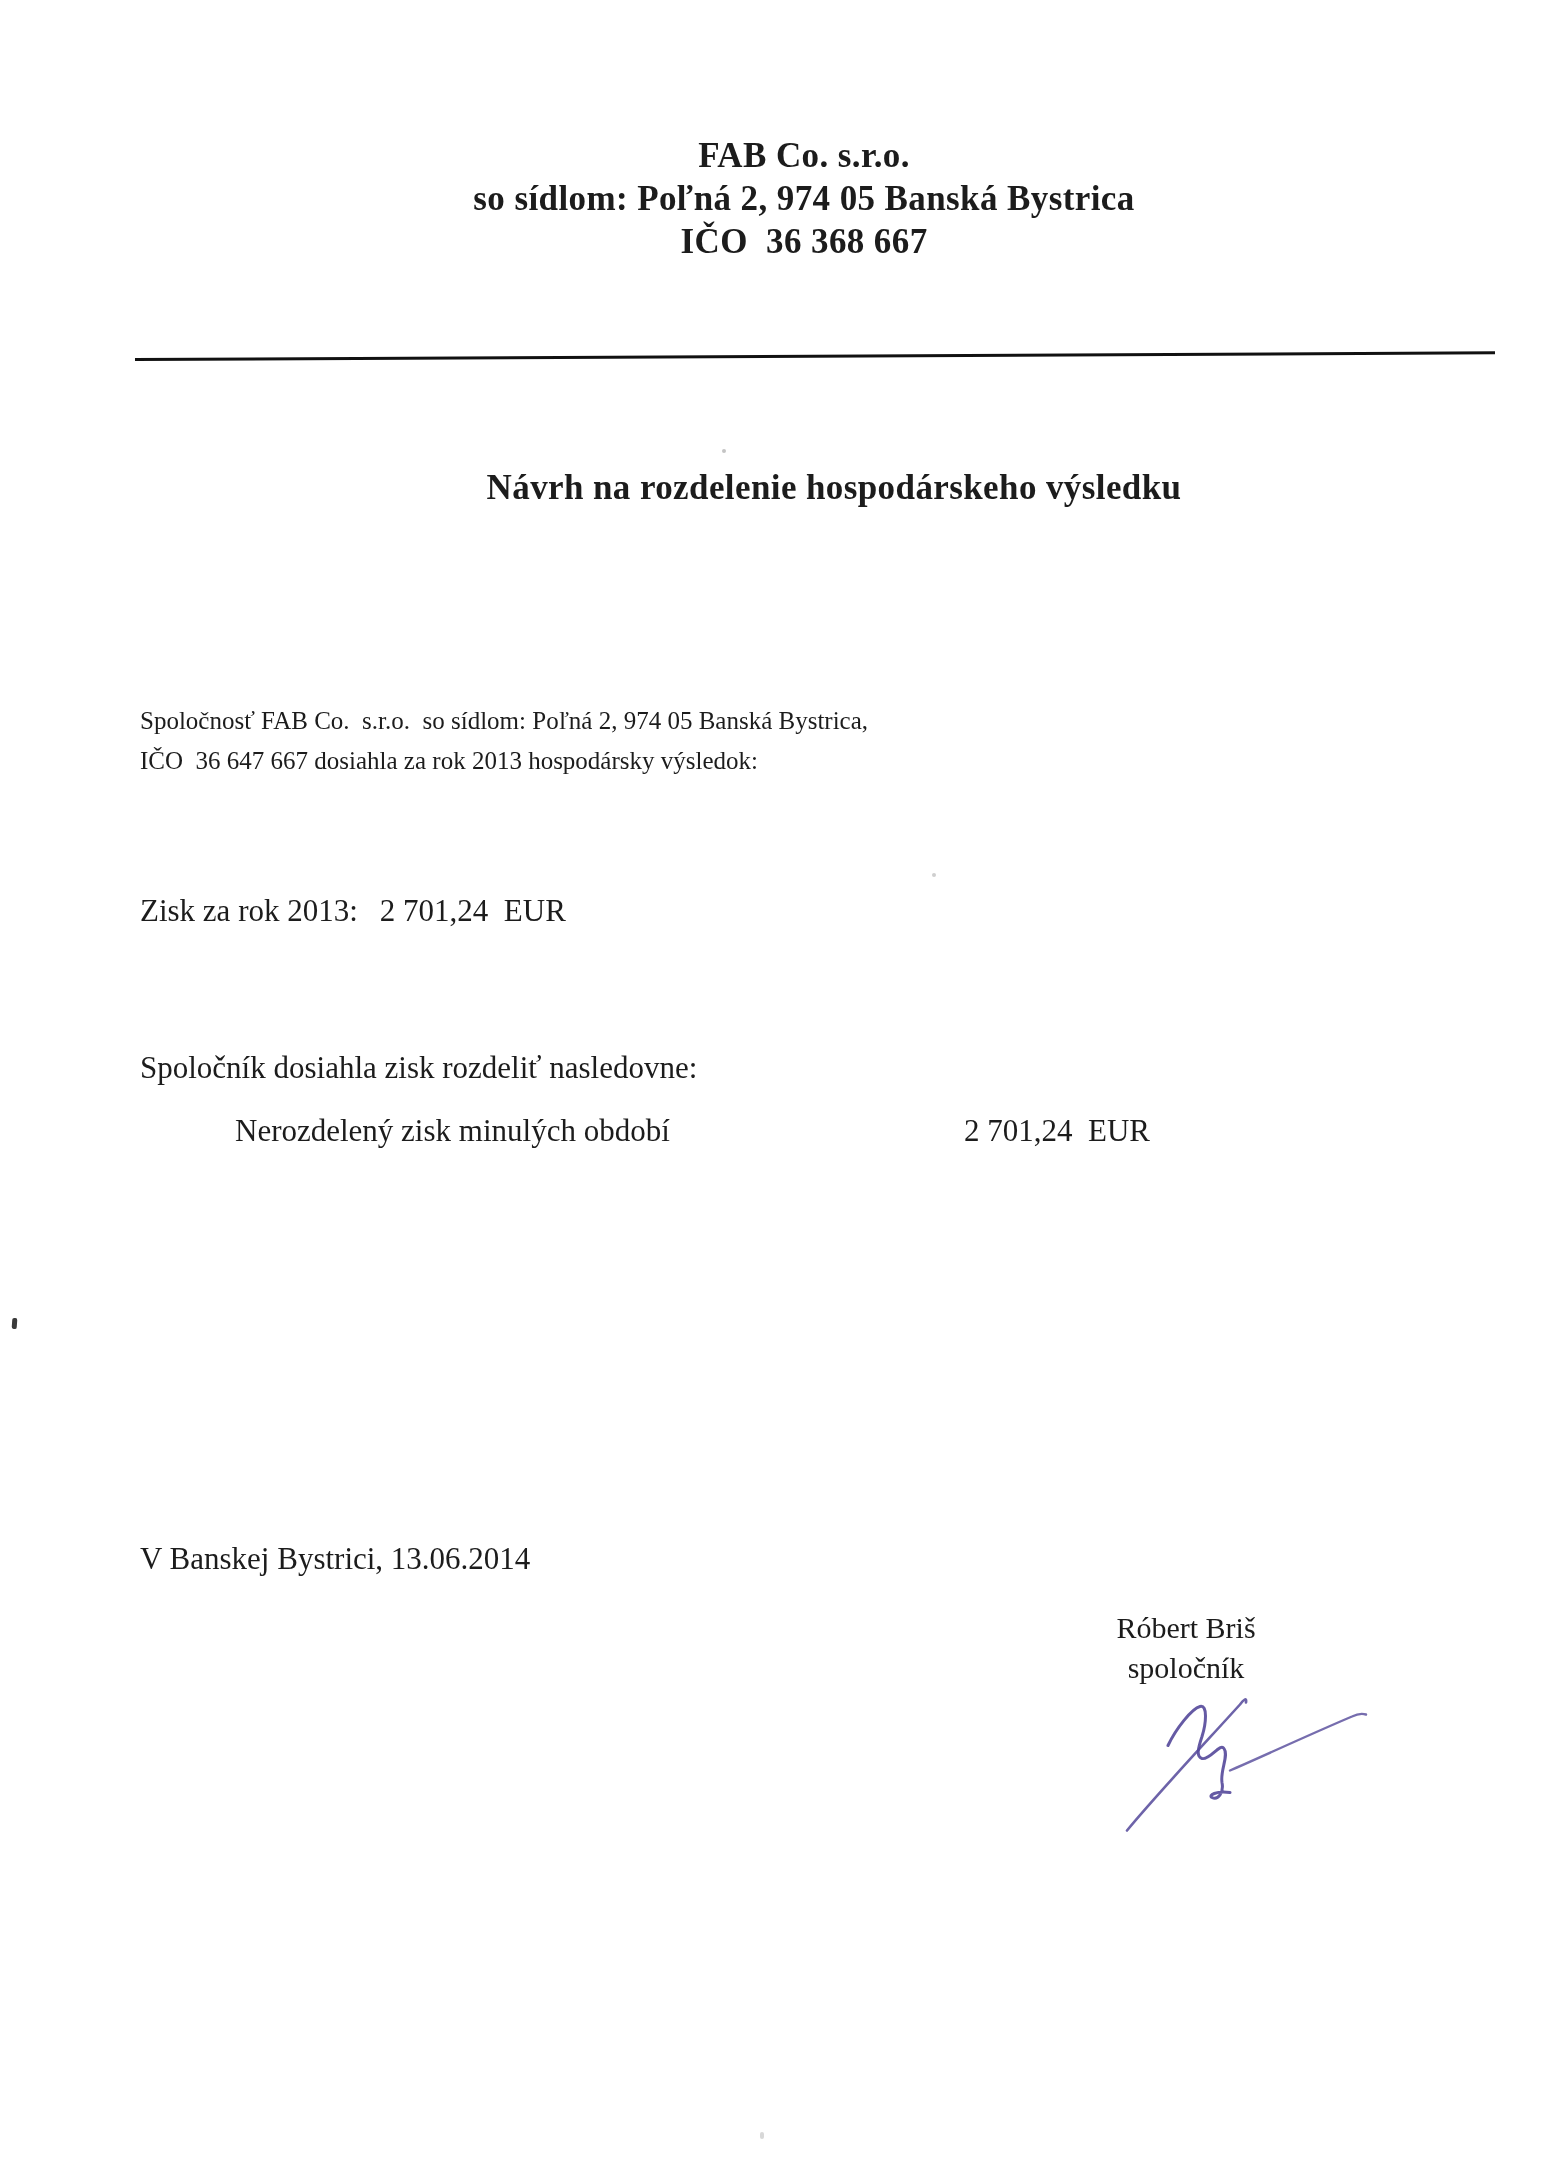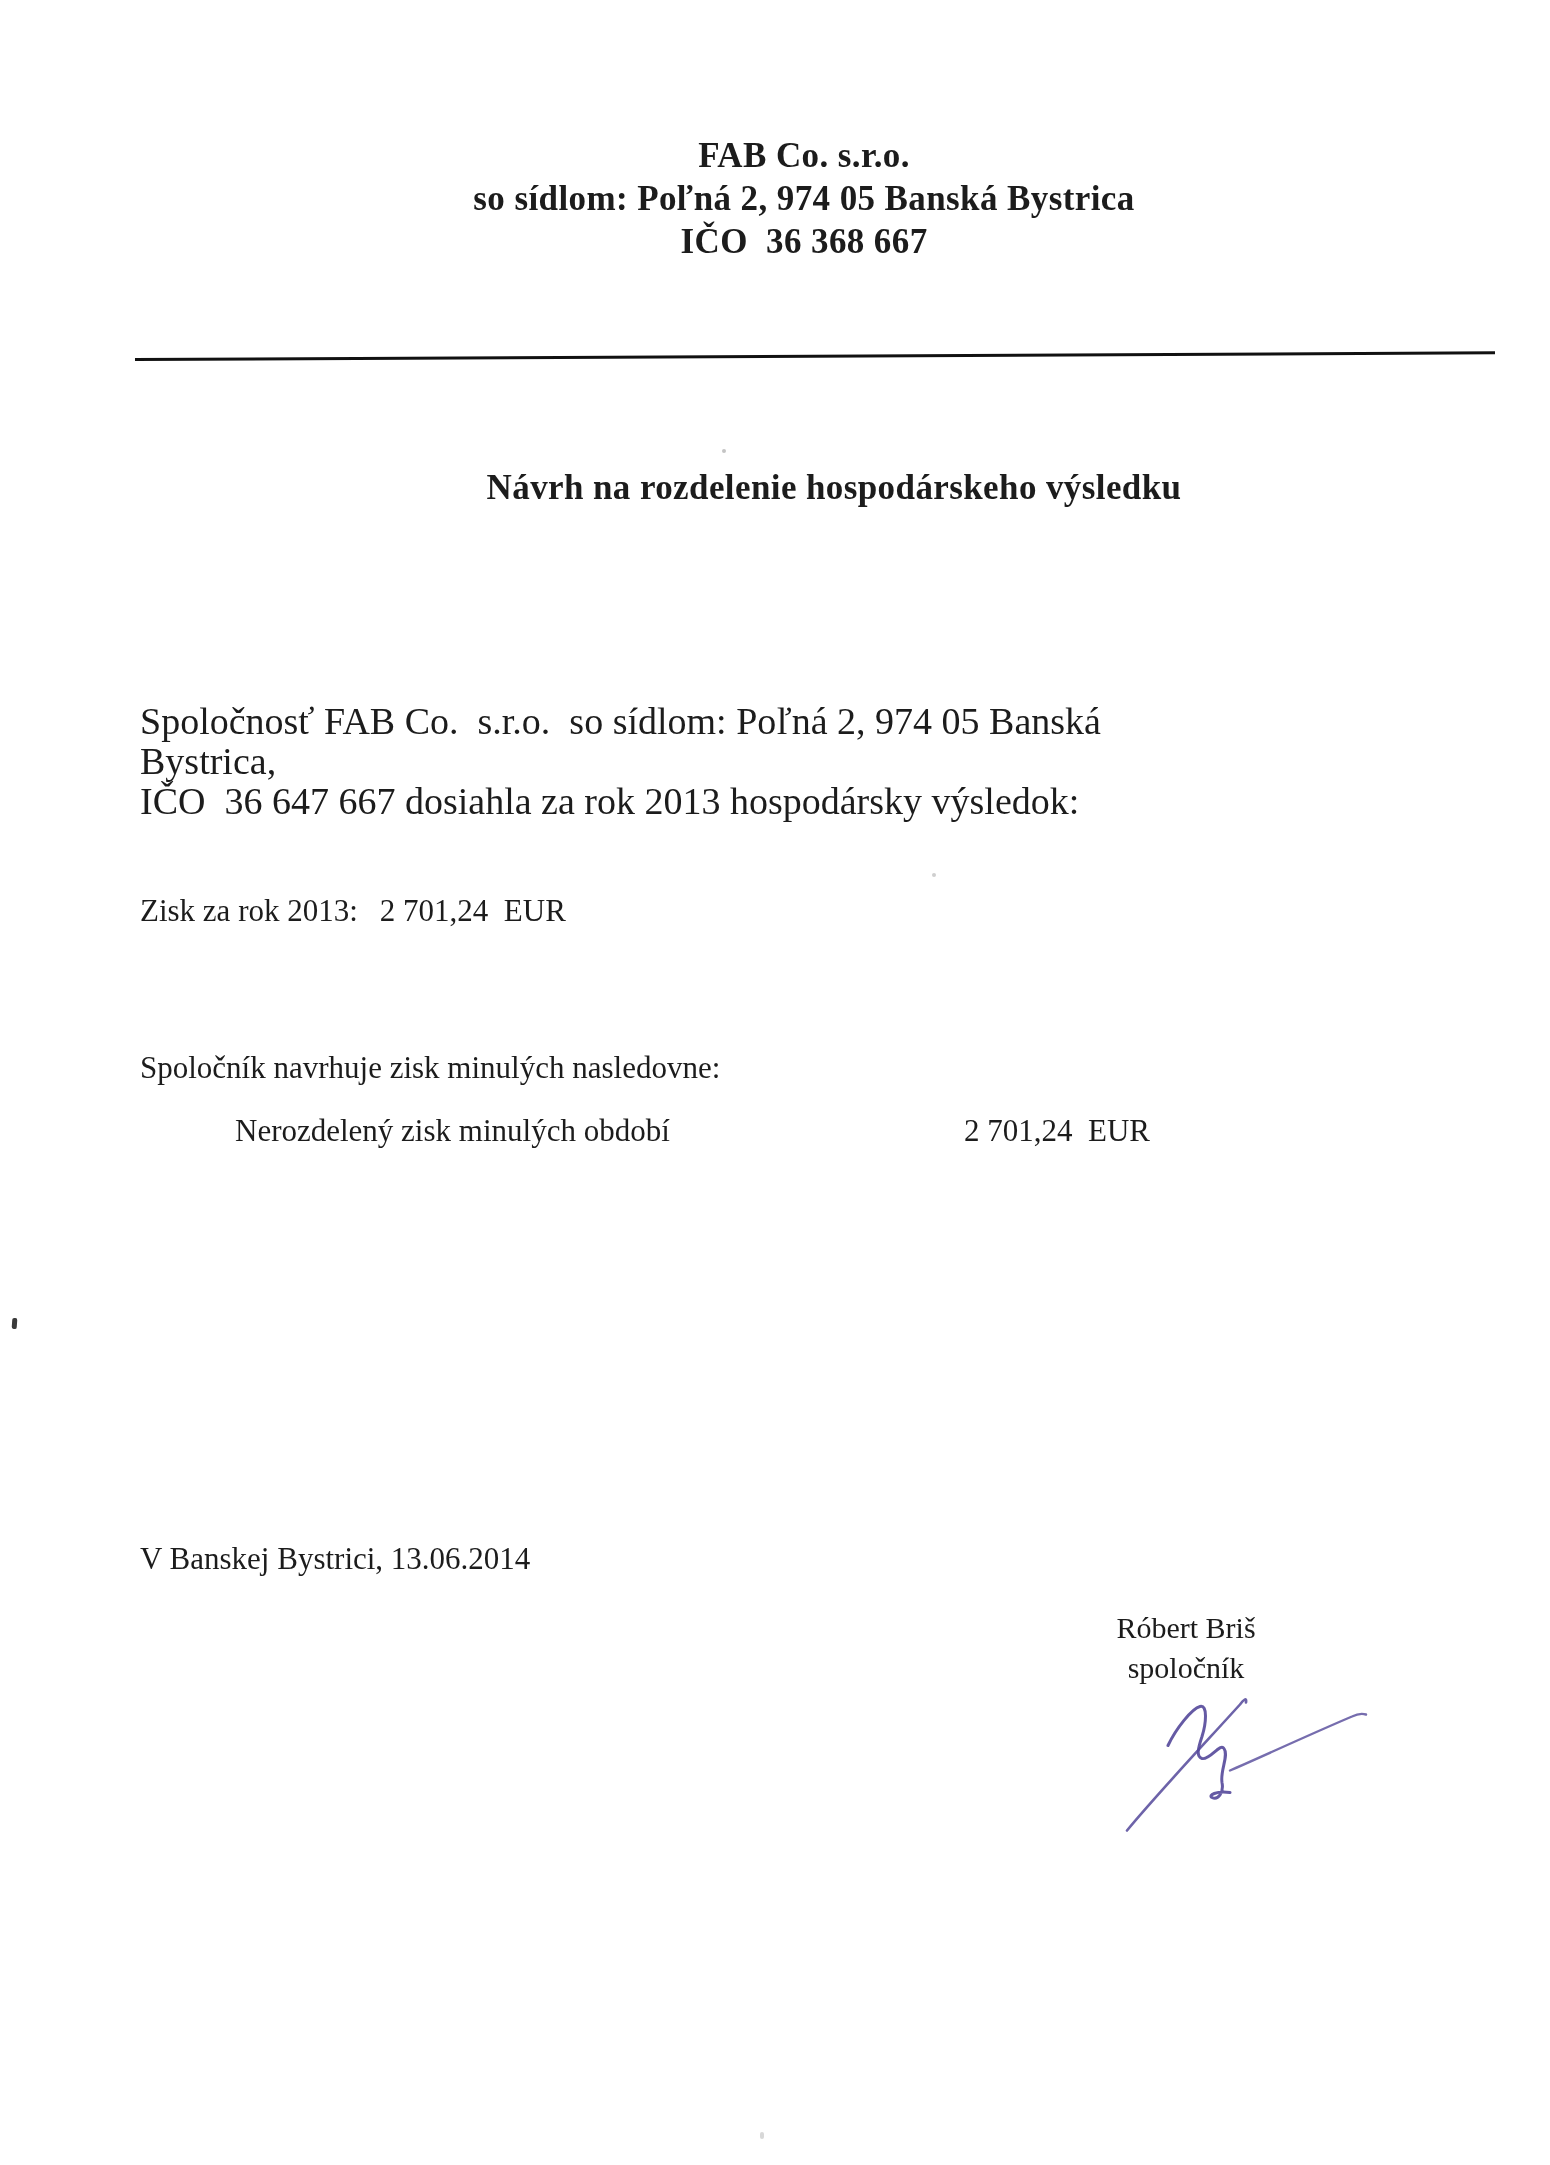--- a/index.html
+++ b/index.html
@@ -56,21 +56,21 @@
     font-size: 35px;
     letter-spacing: 0.4px;
   }
 
   
   .intro {
     position: absolute;
     top: 701px;
     left: 140px;
     width: 1080px;
-    font-size: 38px;
+    font-size: 25px;
     line-height: 40px;
   }
   .profit-line {
     position: absolute;
     top: 893px;
     left: 140px;
     font-size: 31px;
   }
   .profit-line .amount { margin-left: 22px; }
   .proposal-line {
@@ -137,21 +137,21 @@
 
   <div class="intro">
     <div class="pre">Spoločnosť FAB Co.  s.r.o.  so sídlom: Poľná 2, 974 05 Banská Bystrica,</div>
     <div class="pre">IČO  36 647 667 dosiahla za rok 2013 hospodársky výsledok:</div>
   </div>
 
   <div class="profit-line">
     <span class="pre">Zisk za rok 2013:</span><span class="amount pre">2 701,24  EUR</span>
   </div>
 
-  <div class="proposal-line pre">Spoločník navrhuje zisk minulých nasledovne:</div>
+  <div class="proposal-line pre">Spoločník dosiahla zisk rozdeliť nasledovne:</div>
 
   <div class="alloc-row">
     <span class="pre">Nerozdelený zisk minulých období</span>
     <span class="pre">2 701,24  EUR</span>
   </div>
 
   <div class="place-date pre">V Banskej Bystrici, 13.06.2014</div>
 
   <div class="sign-block">
     <div class="pre">Róbert Briš</div>

